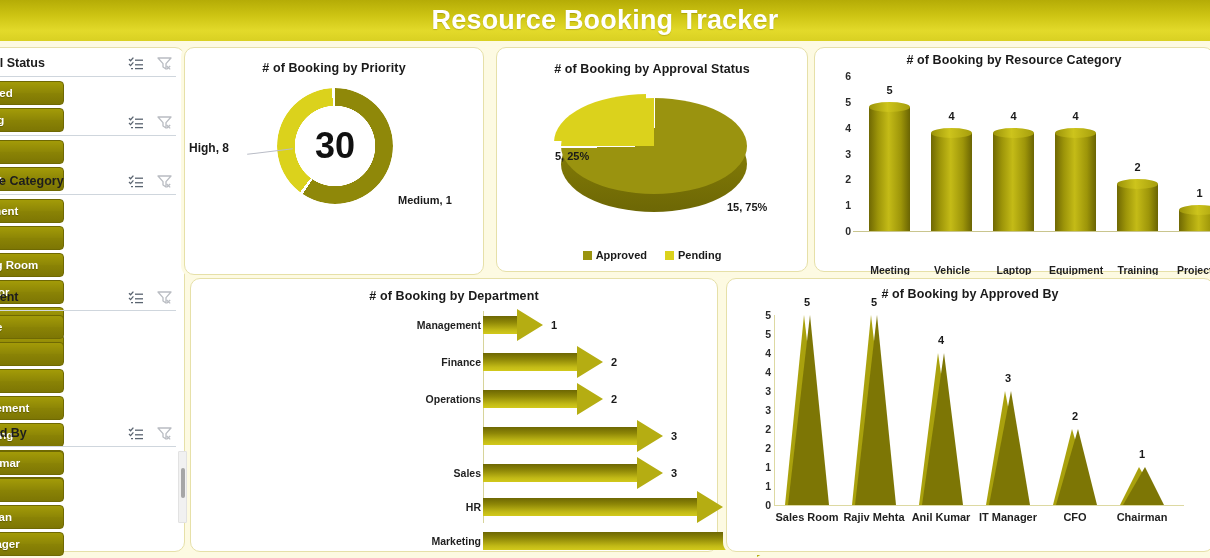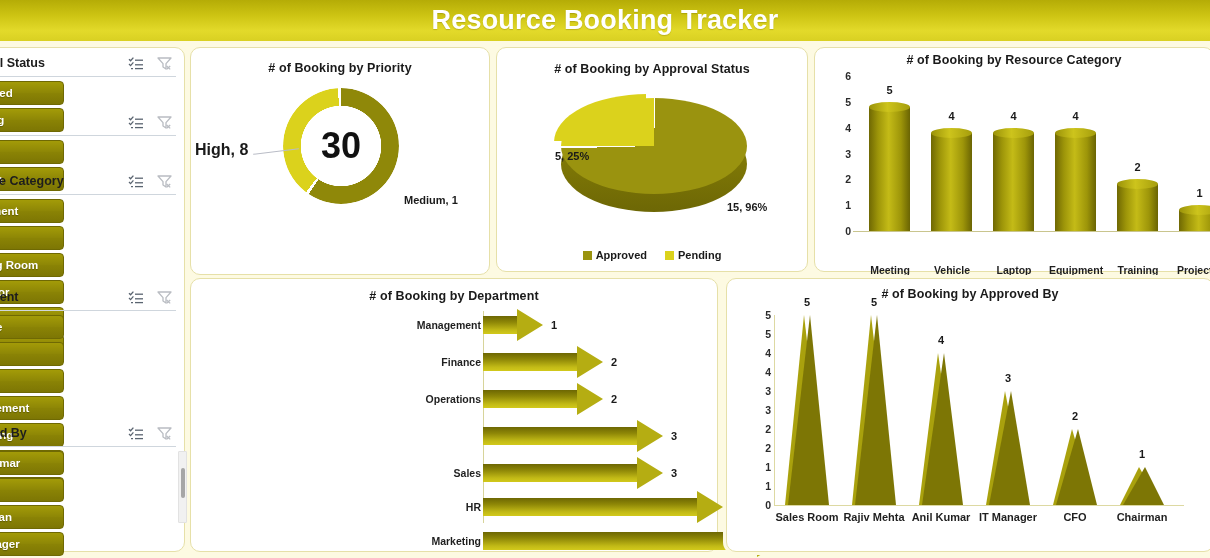--- a/index.html
+++ b/index.html
@@ -61,21 +61,21 @@
   .sb-track {
     position: absolute; right: 0; top: 4px; width: 9px; height: 72px;
     background: #f1f1f1; border: 1px solid #e2e2e2; border-radius: 1px;
   }
   .sb-thumb {
     position: absolute; left: 2px; top: 16px; width: 4px; height: 30px;
     background: #a6a6a6; border-radius: 2px;
   }
 
   
-  #p-priority { left: 190px; top: 47px; width: 300px; height: 228px; }
+  #p-priority { left: 184px; top: 47px; width: 300px; height: 228px; }
   #p-priority .panel-title { margin-top: 13px; }
   .donut-wrap { position: absolute; left: 0; top: 30px; width: 300px; height: 195px; }
   .donut {
     position: absolute; left: 92px; top: 10px; width: 116px; height: 116px;
     border-radius: 50%;
     background: conic-gradient(
       from 0deg,
       #8f8809 0deg 214deg,
       #ffffff 214deg 217deg,
       #dbd21c 217deg 357deg,
@@ -340,34 +340,34 @@
         </div>
       </div>
   </div>
 
   <div class="panel" id="p-priority">
     <div class="panel-title"># of Booking by Priority</div>
     <div class="donut-wrap">
       <div class="donut"></div>
       <div class="donut-center">30</div>
       <div class="lead" style="left:62px; top:73px; width:46px; transform:rotate(-7deg);"></div>
-      <div style="position:absolute; left:4px; top:63px; font-size:16px; font-weight:bold; color:#1a1a1a;">High, 8</div>
+      <div style="position:absolute; left:4px; top:63px; font-size:12px; font-weight:bold; color:#1a1a1a;">High, 8</div>
       <div style="position:absolute; left:213px; top:115px; width:70px; font-size:11px; font-weight:bold; color:#1a1a1a; line-height:14px; text-align:left;">Medium, 1</div>
     </div>
   </div>
 
   <div class="panel" id="p-approval">
     <div class="panel-title"># of Booking by Approval Status</div>
     <div class="pie3d">
       <div class="pie-side"></div>
       <div class="pie-top"></div>
       <div class="pie-slice-pop"></div>
     </div>
     <div style="position:absolute; left:58px; top:102px; font-size:11px; font-weight:bold; color:#1a1a1a;">5, 25%</div>
-    <div style="position:absolute; left:230px; top:153px; font-size:11px; font-weight:bold; color:#1a1a1a;">15, 96%</div>
+    <div style="position:absolute; left:230px; top:153px; font-size:11px; font-weight:bold; color:#1a1a1a;">15, 75%</div>
     <div class="legend">
       <div class="legend-item">
         <span class="swatch" style="background:#9a930f"></span>
         <span>Approved</span>
       </div>
       <div class="legend-item">
         <span class="swatch" style="background:#dbd21c"></span>
         <span>Pending</span>
       </div>
     </div>

